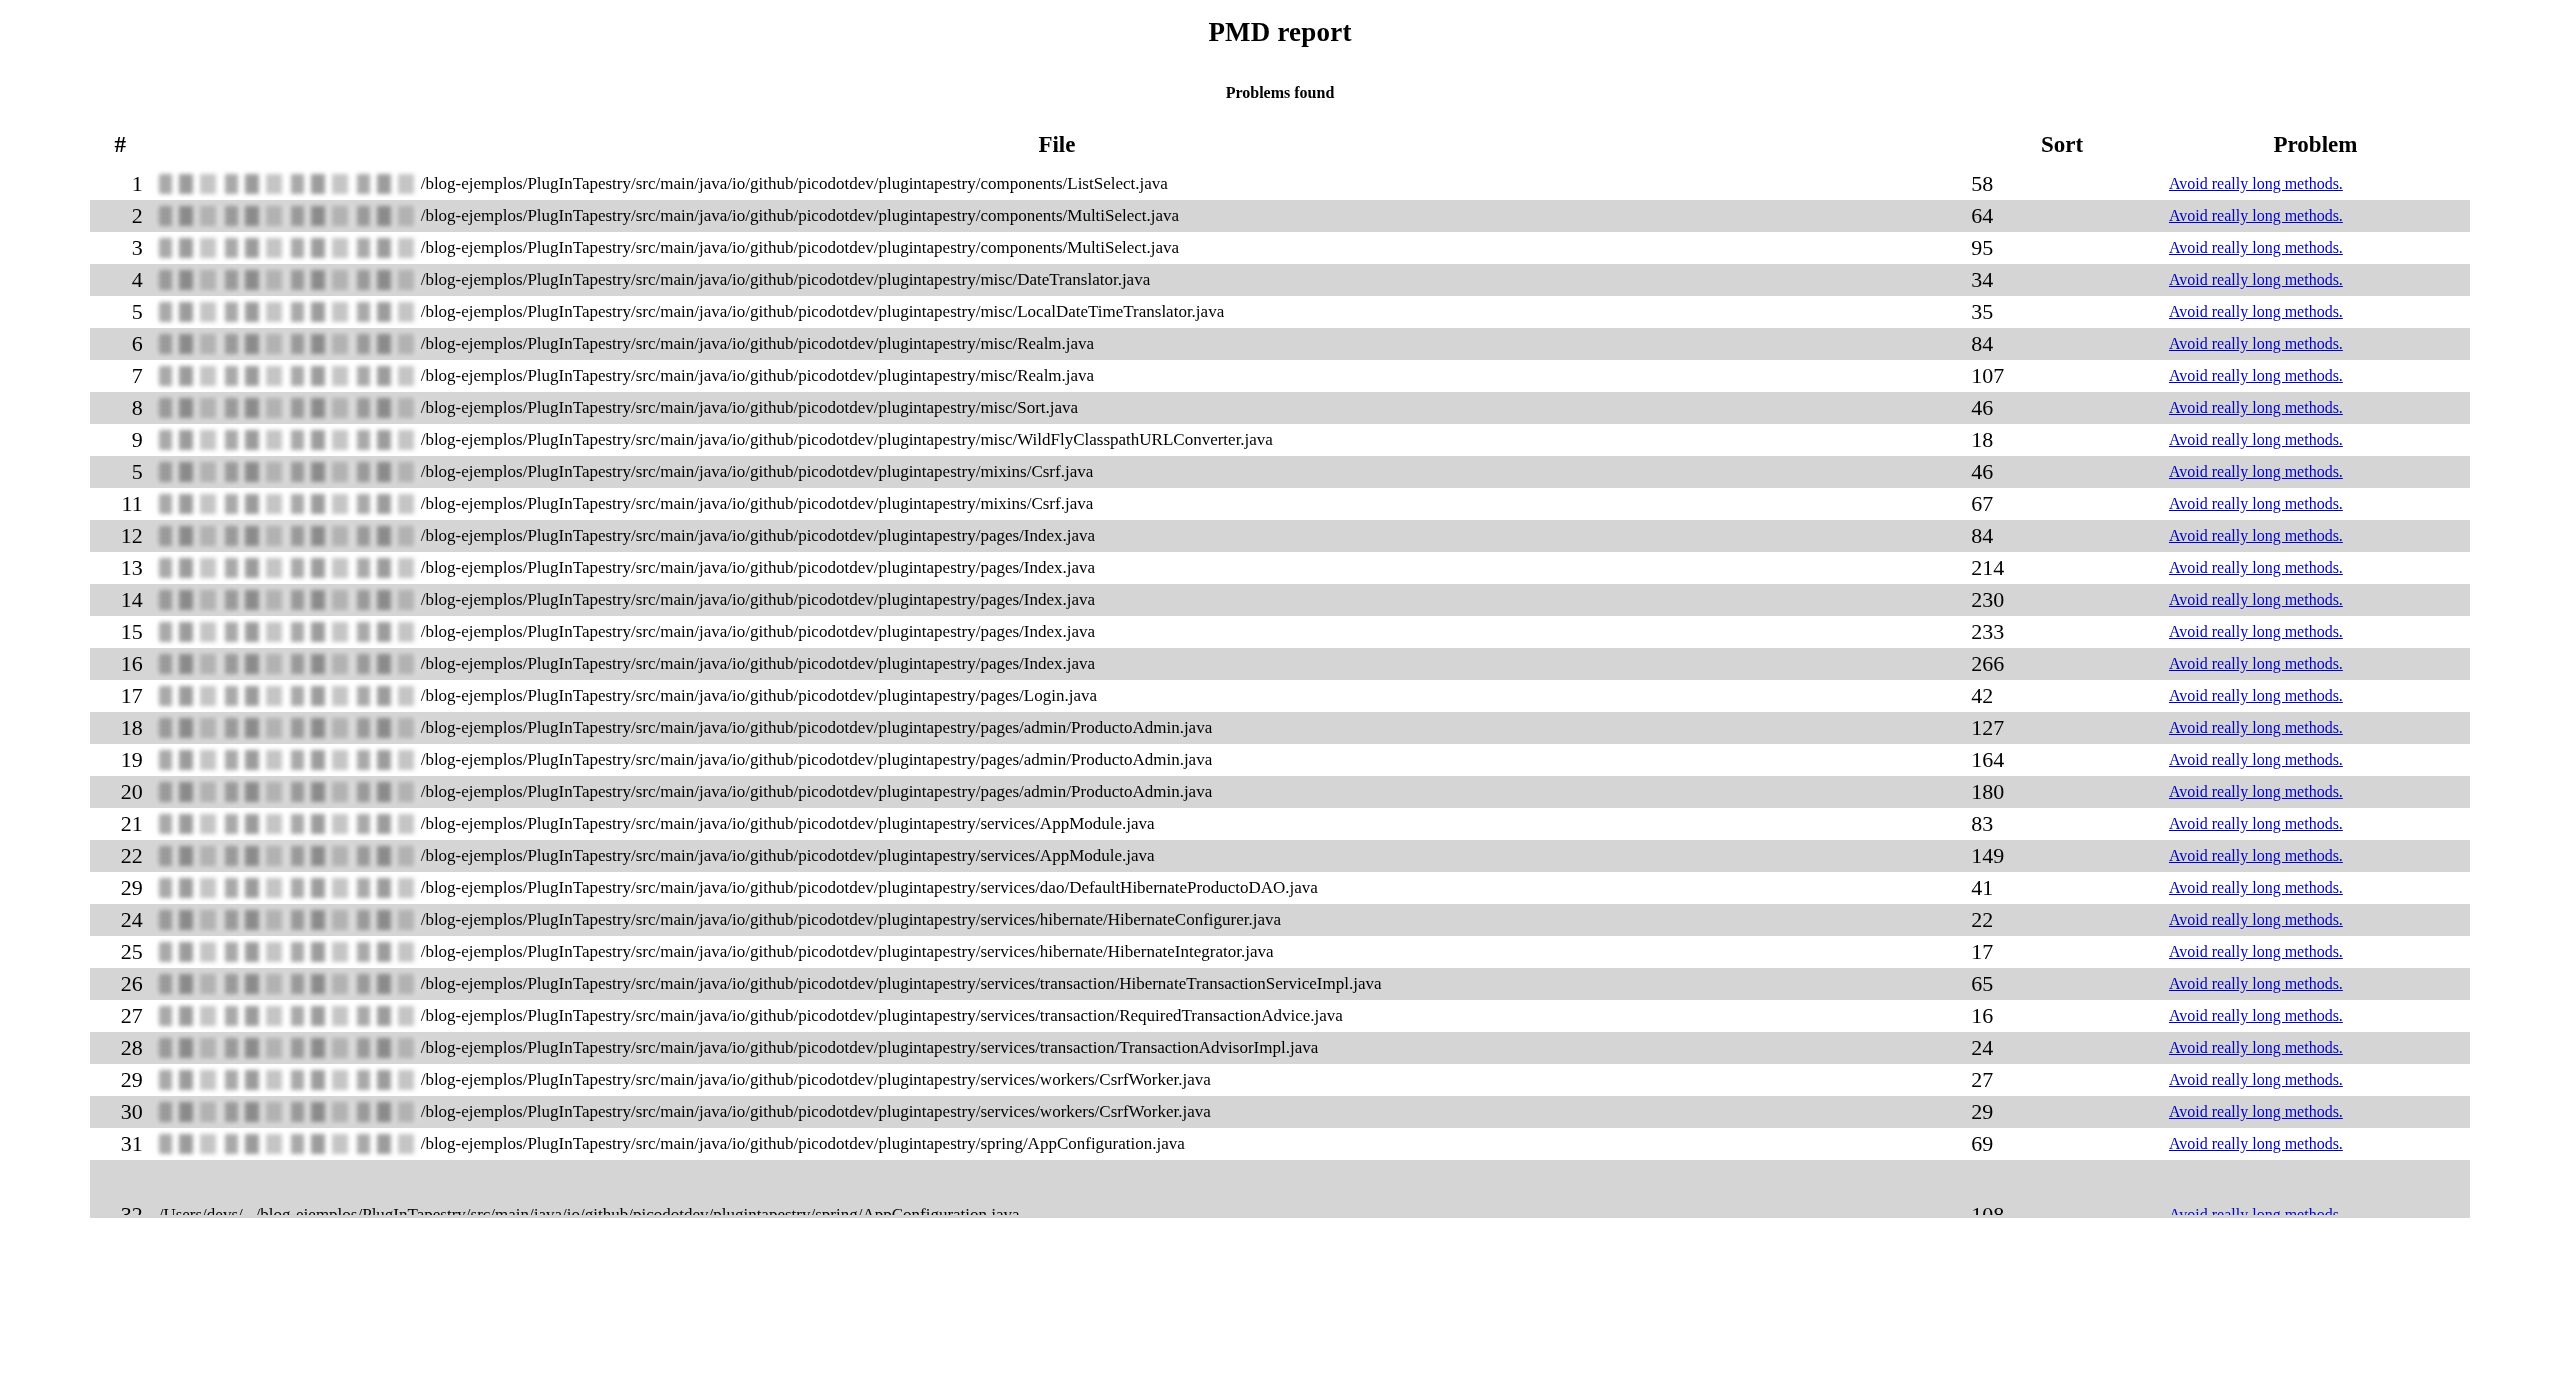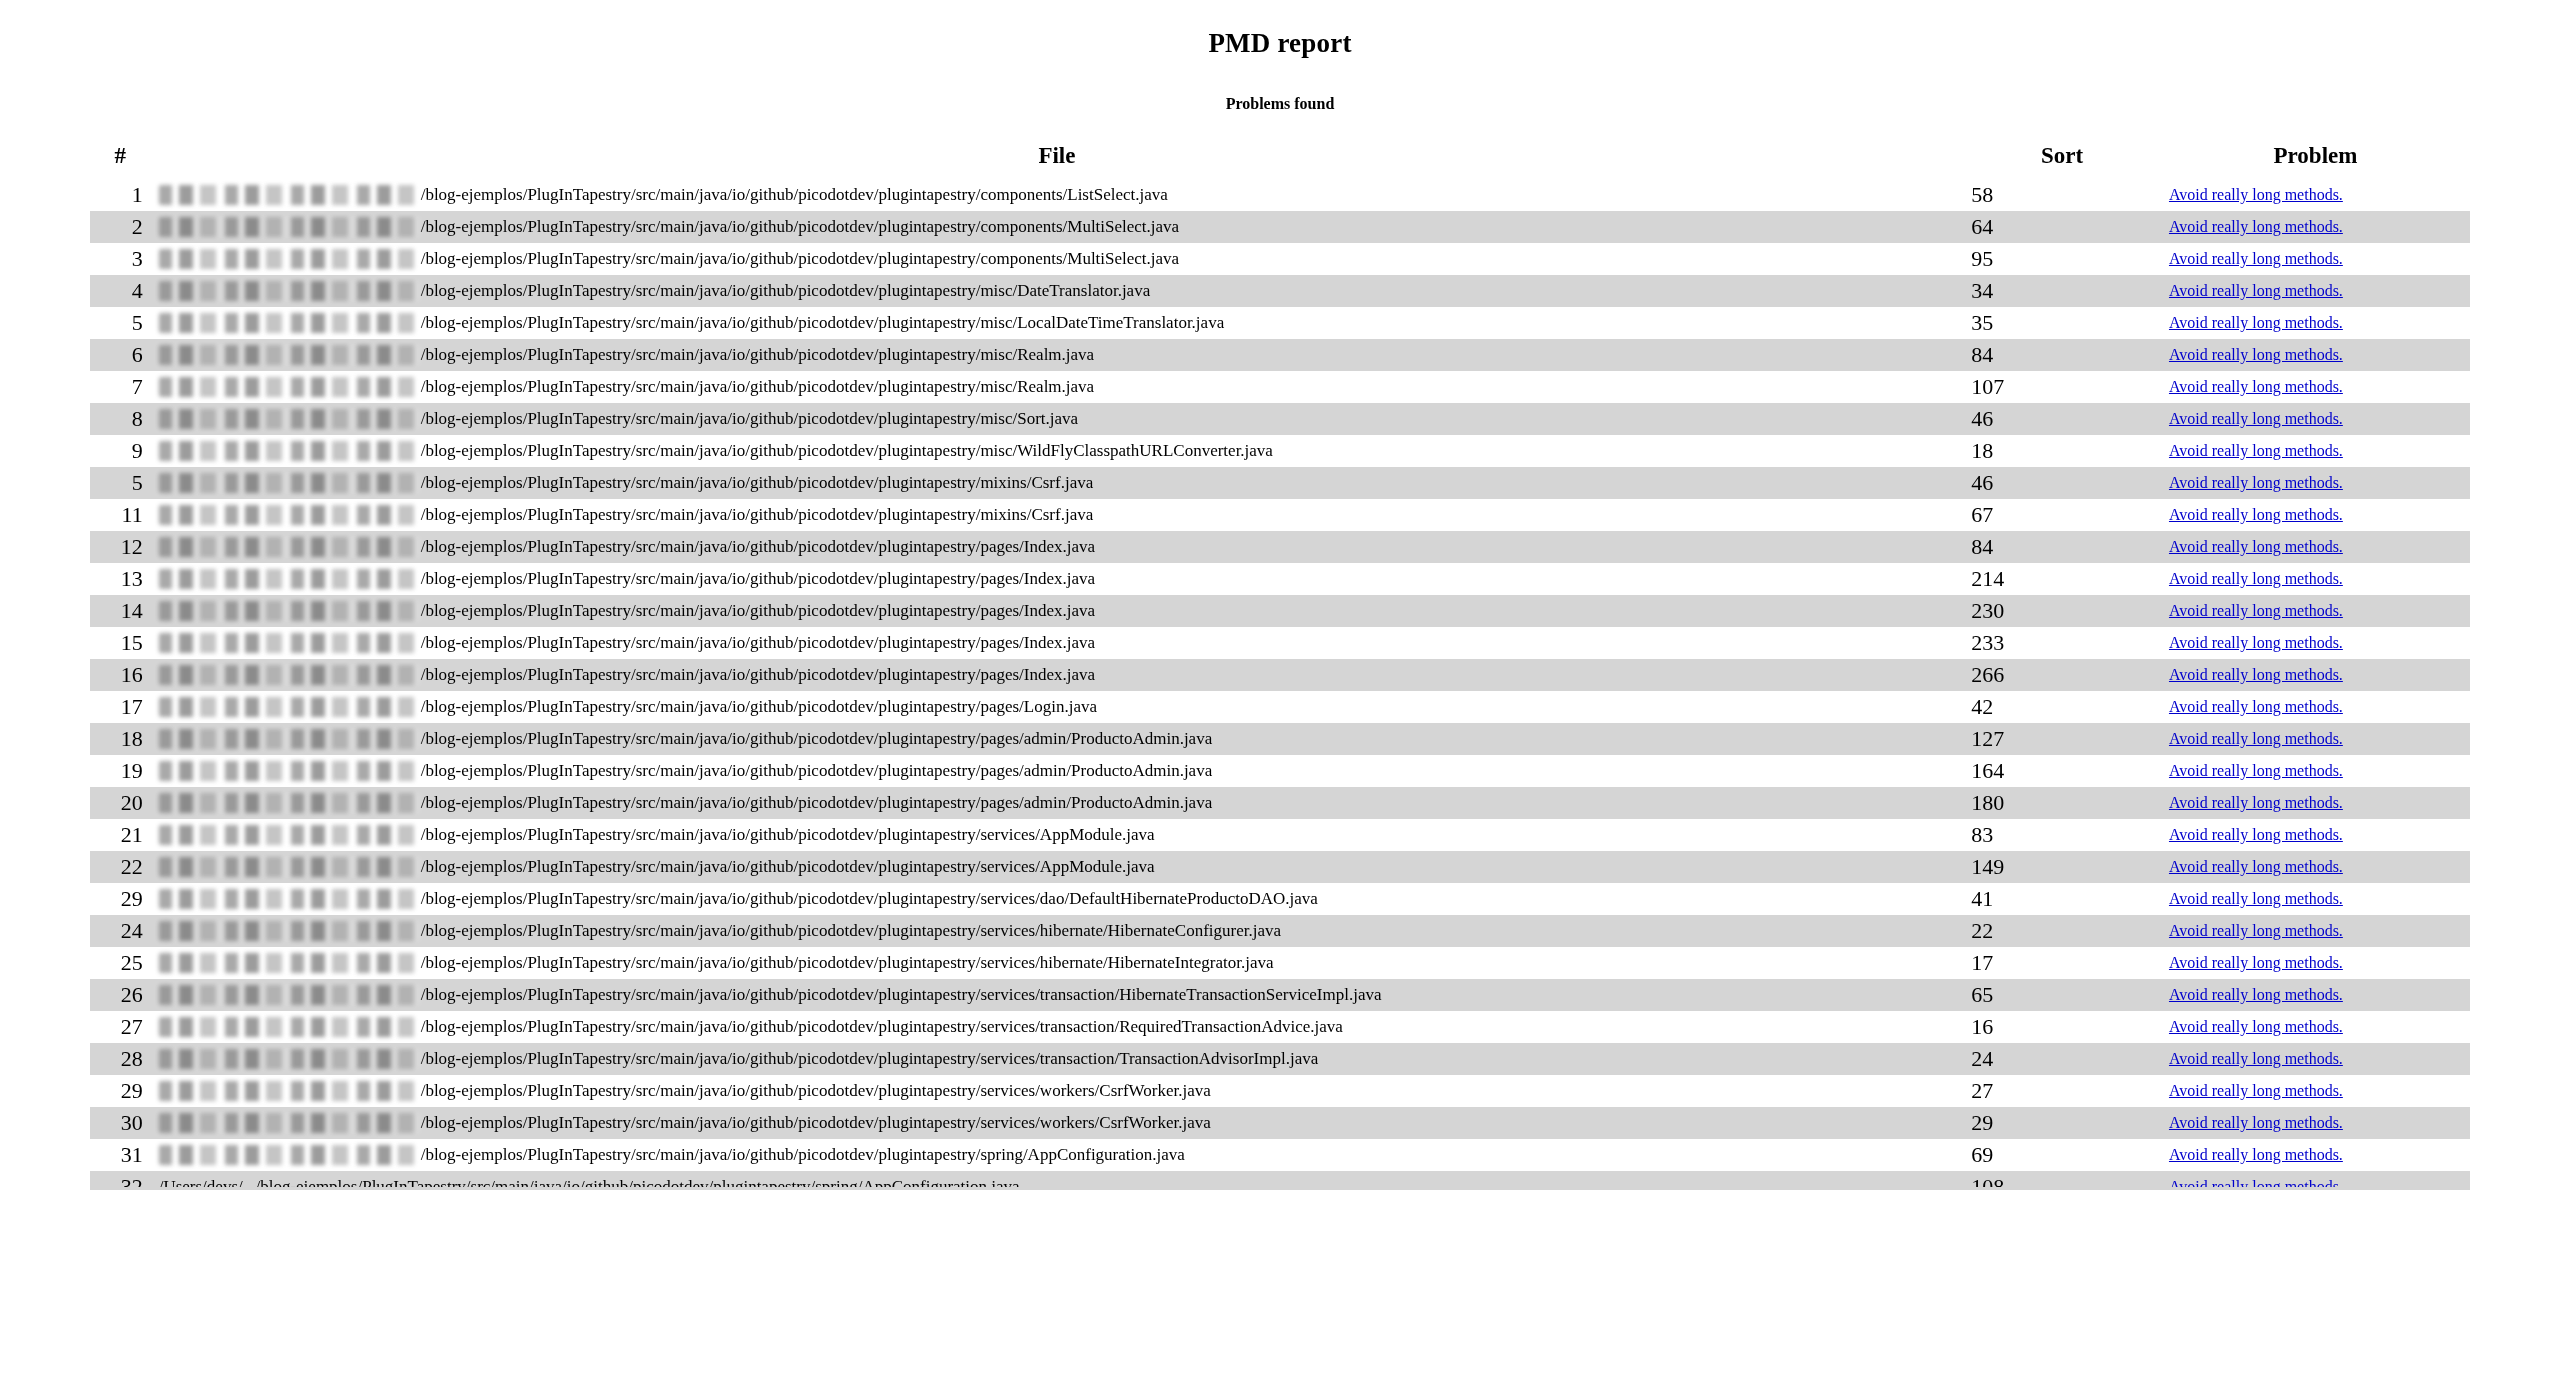--- a/index.html
+++ b/index.html
@@ -14,21 +14,21 @@
   }
   .page {
     width: 2560px;
     box-sizing: border-box;
     padding: 0 0 0 0;
   }
   .report-title {
     text-align: center;
     font-size: 27px;
     font-weight: bold;
-    margin: 28px 0 0 0;
+    margin: 17px 0 0 0;
     letter-spacing: 0.2px;
   }
   .section-title {
     text-align: center;
     font-size: 16px;
     font-weight: bold;
     margin: 36px 0 0 0;
   }
   table.problems {
     width: 2380px;
@@ -112,20 +112,21 @@
     height: 12px;
     overflow: hidden;
     padding: 0 8px;
     line-height: 12px;
   }
   .cut-row .clip {
     display: block;
     height: 13px;
     overflow: hidden;
     line-height: 26px;
+    margin-top: 39px;
   }
 </style>
 </head>
 <body>
 
 <div class="page">
 
   <div class="report-title">PMD report</div>
   <div class="section-title">Problems found</div>
 

